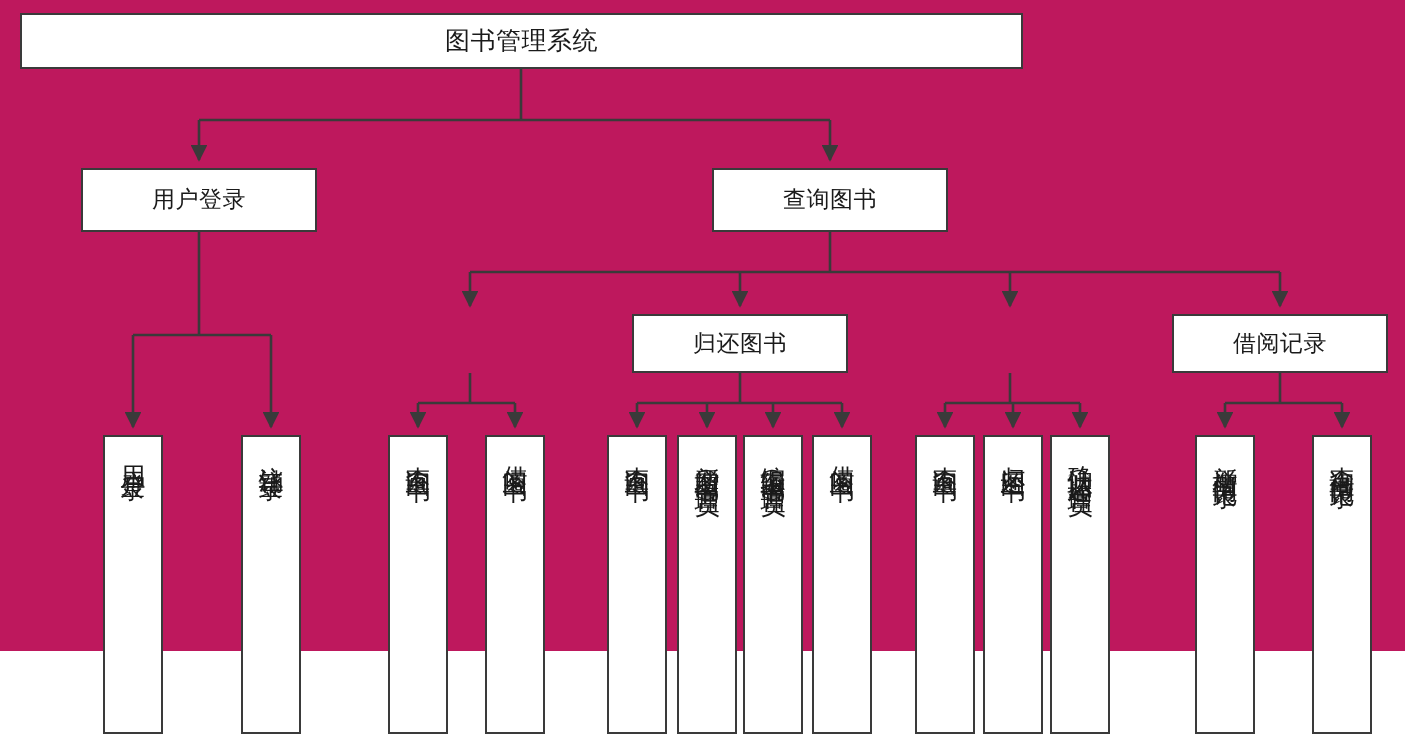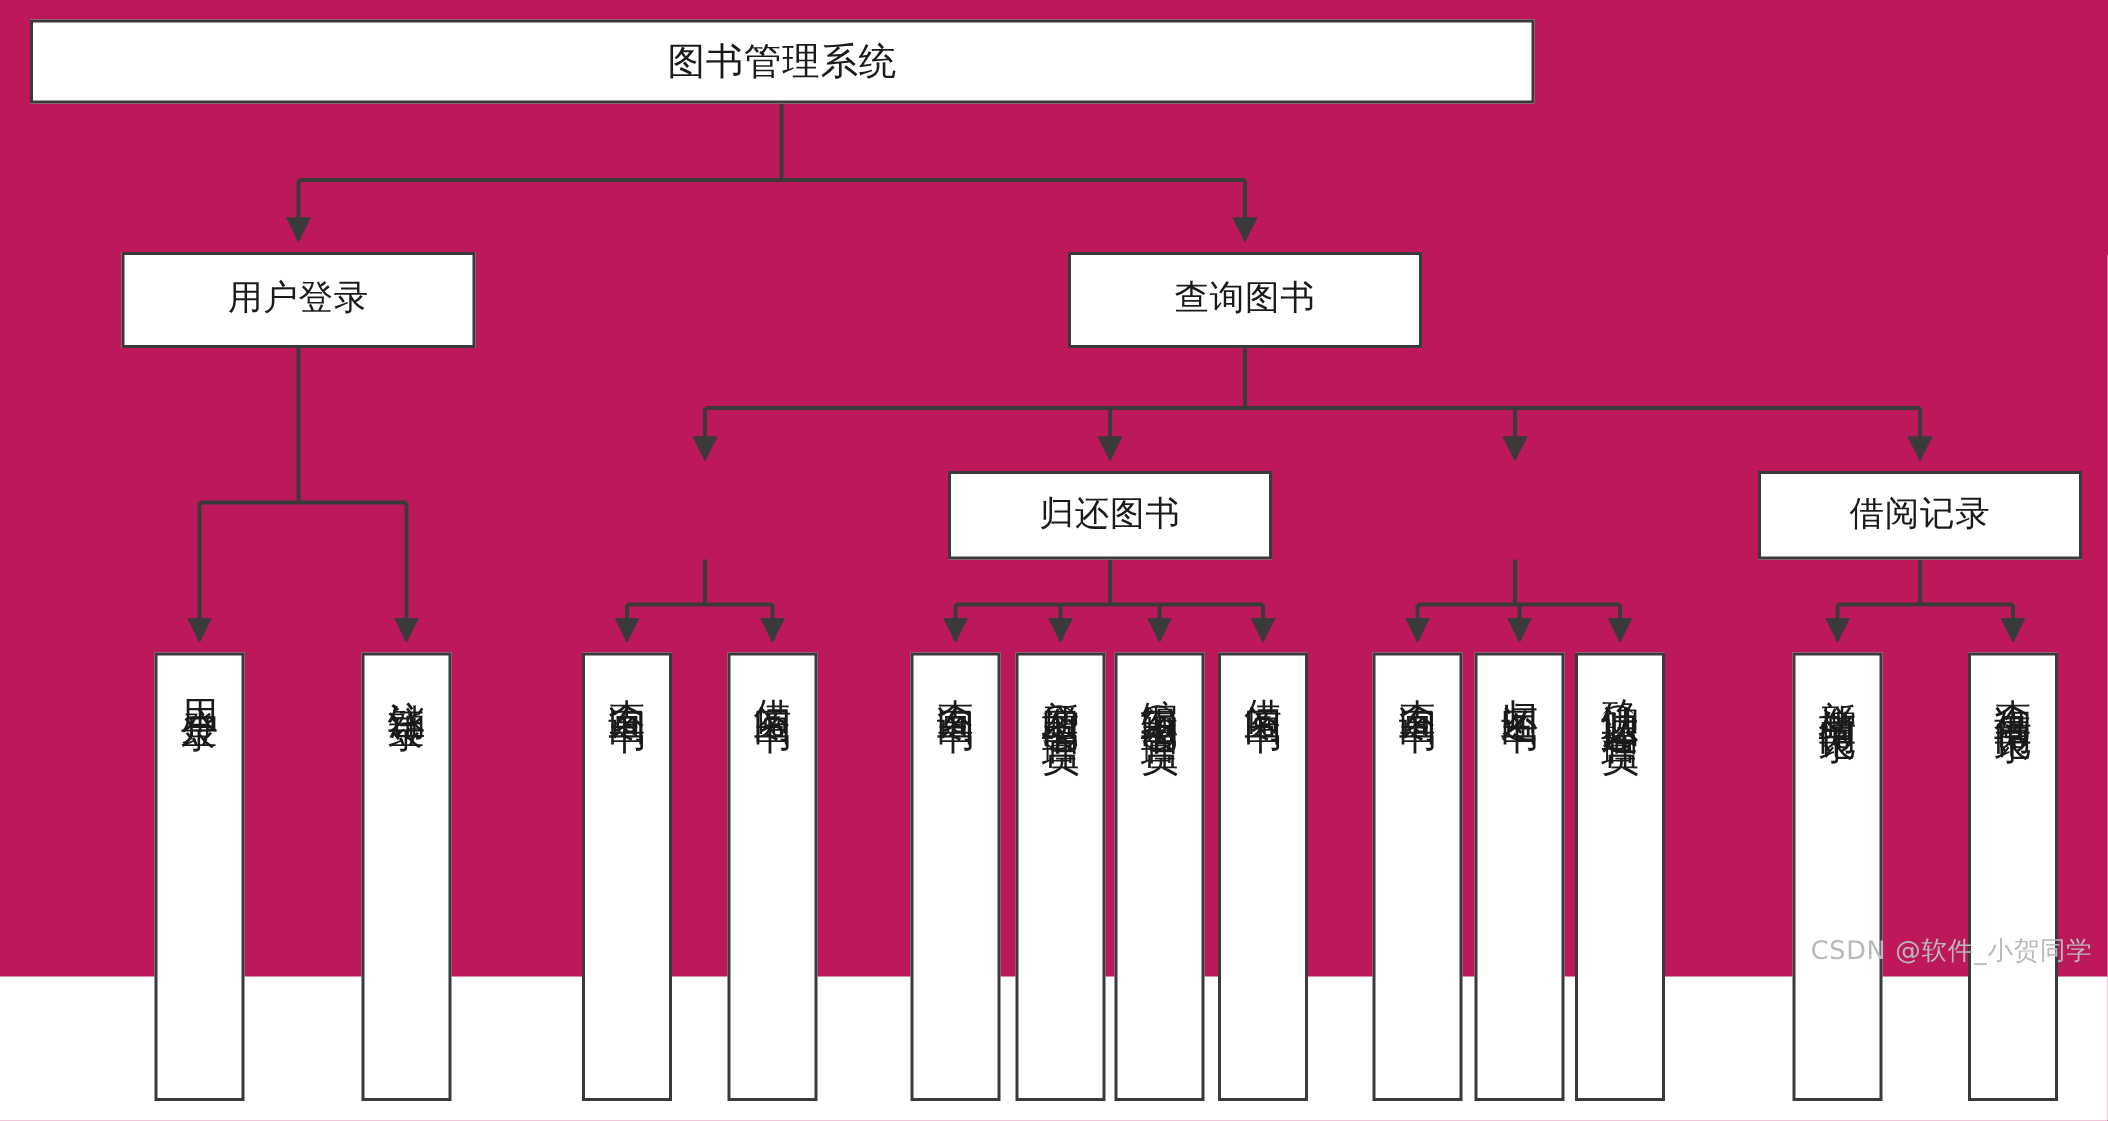--- a/index.html
+++ b/index.html
@@ -168,14 +168,13 @@
     <span class="label">确认归还（管理员）</span>
   </div>
 
   <div class="node v" style="left:1195px;top:435px;width:60px;height:299px;">
     <span class="label">新增借阅记录</span>
   </div>
   <div class="node v" style="left:1312px;top:435px;width:60px;height:299px;">
     <span class="label">查询借阅记录</span>
   </div>
 
-  <div id="watermark">CSDN @软件_小贺同学</div>
 </div>
 
 </body></html>

